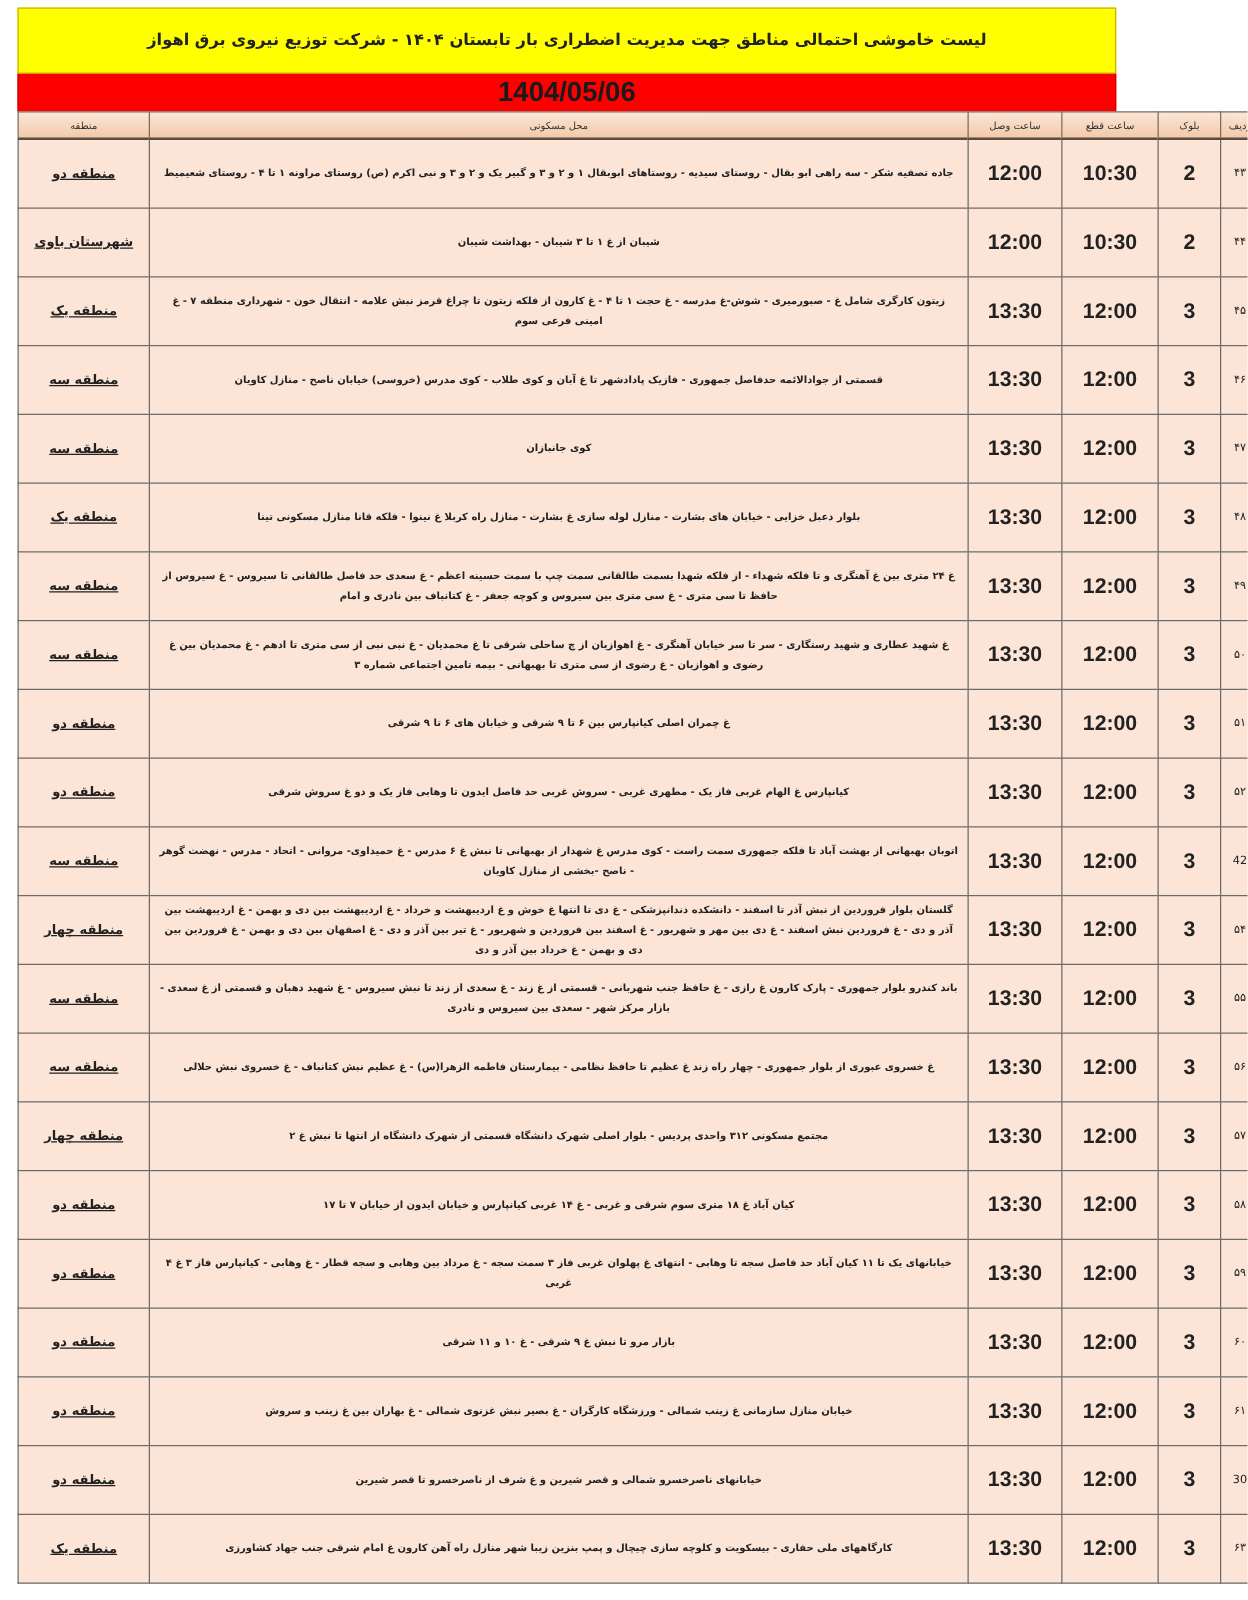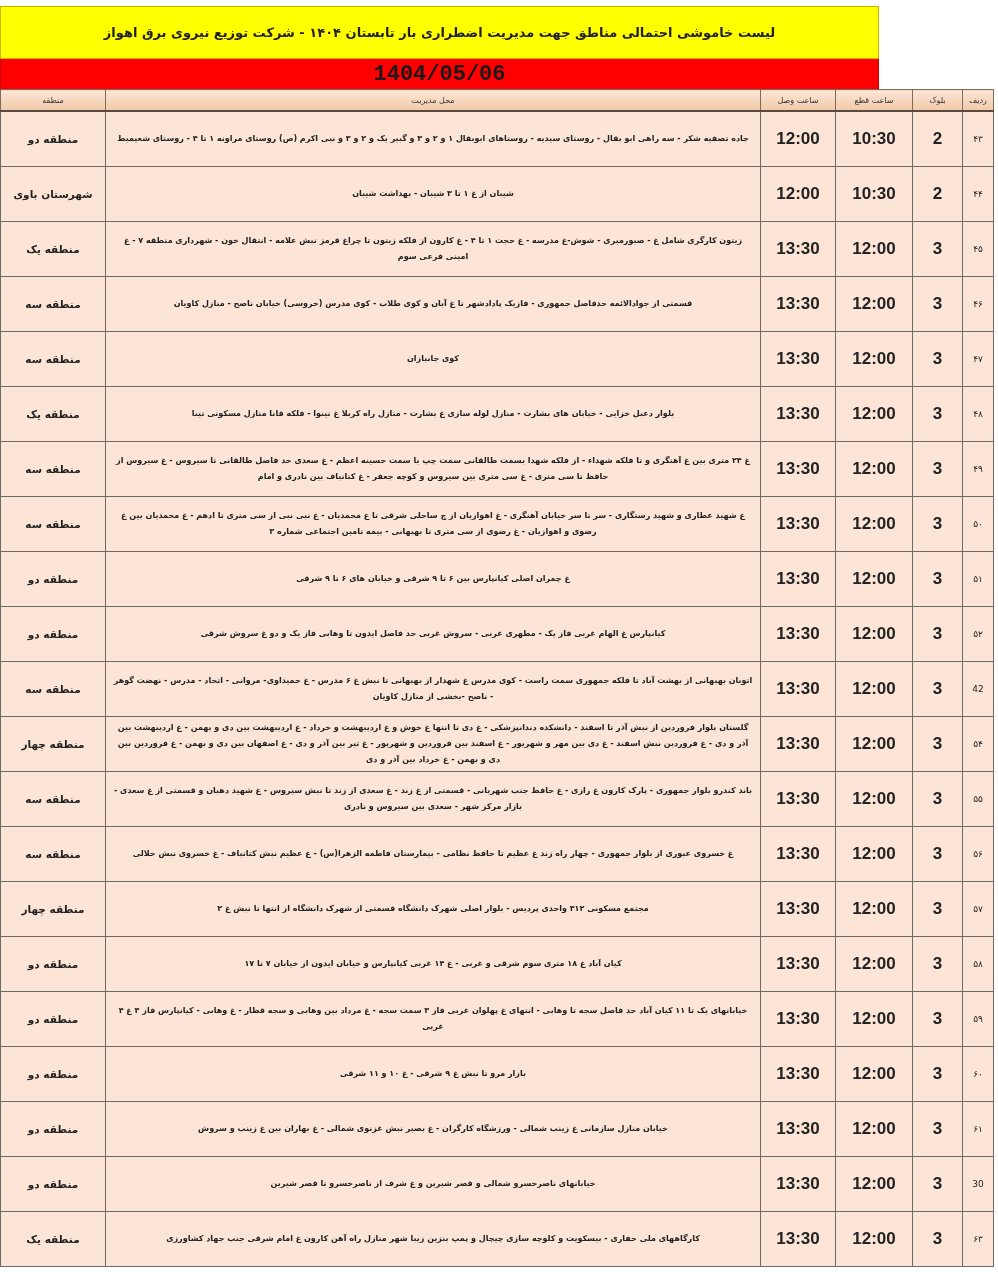--- a/index.html
+++ b/index.html
@@ -1,27 +1,27 @@
 <!DOCTYPE html>
 <html><head>
 <meta charset="utf-8">
 <style>
   html, body { margin:0; padding:0; background:#ffffff; }
   body { width:998px; height:1280px; position:relative; overflow:hidden; font-family:"DejaVu Sans", sans-serif; }
-  .sheet { position:absolute; left:0; top:6px; width:879px; }
+  .sheet { position:absolute; left:0; top:6px; width:879px;padding-left:14px; }
   .title-bar { height:51px; background:#ffff00; border:1px solid #c8b400; display:flex; align-items:center; justify-content:center; direction:rtl; font-family:"DejaVu Sans", sans-serif; font-weight:bold; font-size:13px; color:#222; }
-  .date-bar { height:30px; background:#ff0000; display:flex; align-items:center; justify-content:center; font-family:Liberation Mono, monospace; font-weight:bold; font-size:22px; color:#1a1a1a; border-left:1px solid #c00; border-right:1px solid #c00; }
+  .date-bar { height:30px; background:#ff0000; display:flex; align-items:center; justify-content:center; font-family:Liberation Sans, sans-serif; font-weight:bold; font-size:22px; color:#1a1a1a; border-left:1px solid #c00; border-right:1px solid #c00; }
   table { border-collapse:collapse; width:993px; table-layout:fixed; direction:rtl; }
   th { height:20px; background:linear-gradient(#fbe6d6,#f2c9a9); border:1px solid #7a6a60; border-bottom:2px solid #5a4a40; font-weight:normal; font-size:8px; color:#333; padding:0;text-align:center; }
   td { height:54px; background:#fce4d6; border:1px solid #6b6b6b; text-align:center; vertical-align:middle; padding:0 6px; color:#222; }
   td.num { font-size:9px; padding:0; }
   td.block { font-family:"Liberation Sans", sans-serif; font-weight:bold; font-size:17px; }
   td.time { font-family:"Liberation Sans", sans-serif; font-weight:bold; font-size:17px;margin-top:12px; }
   td.feed { font-size:8px; font-weight:bold; line-height:16px; }
-  td.region { font-size:10.5px; font-weight:bold; }
+  td.region { font-size:10.5px; font-weight:bold;text-decoration:underline; }
 </style>
 </head>
 <body>
 
 <div class="sheet">
   <div class="title-bar">لیست خاموشی احتمالی مناطق جهت مدیریت اضطراری بار تابستان ۱۴۰۴ - شرکت توزیع نیروی برق اهواز</div>
   <div class="date-bar">1404/05/06</div>
   <table>
     <colgroup>
       <col style="width:31px">
@@ -30,21 +30,21 @@
         <col style="width:75px">
         <col style="width:655px">
         <col style="width:105px">
     </colgroup>
     <thead>
       <tr>
         <th>ردیف</th>
         <th>بلوک</th>
         <th>ساعت قطع</th>
         <th>ساعت وصل</th>
-        <th>محل مدیریت</th>
+        <th>محل مسکونی</th>
         <th>منطقه</th>
       </tr>
     </thead>
     <tbody id="rows">
         <tr>
           <td class="num">۴۳</td>
           <td class="block">2</td>
           <td class="time">10:30</td>
           <td class="time">12:00</td>
           <td class="feed">جاده تصفیه شکر - سه راهی ابو بقال - روستای سیدیه - روستاهای ابوبقال ۱ و ۲ و ۳ و گبیر یک و ۲ و ۳ و نبی اکرم (ص) روستای مراونه ۱ تا ۴ - روستای شعیمیط</td>

